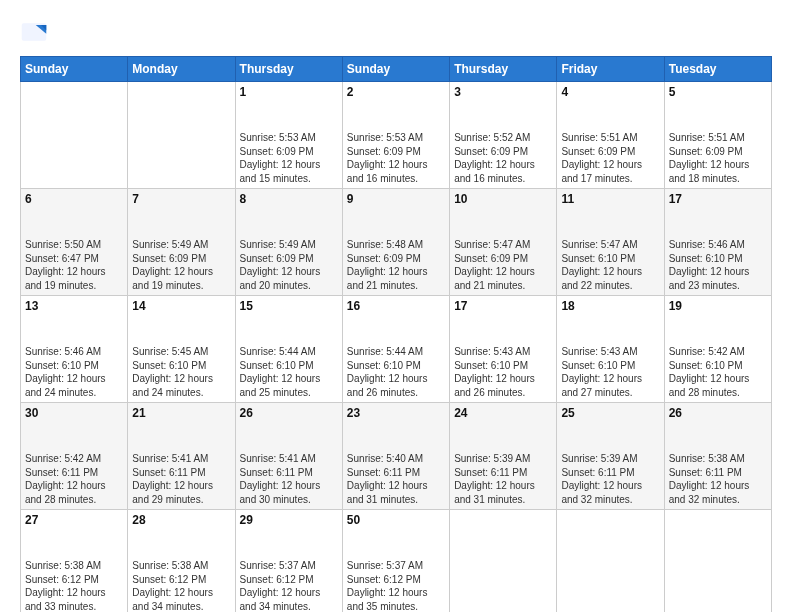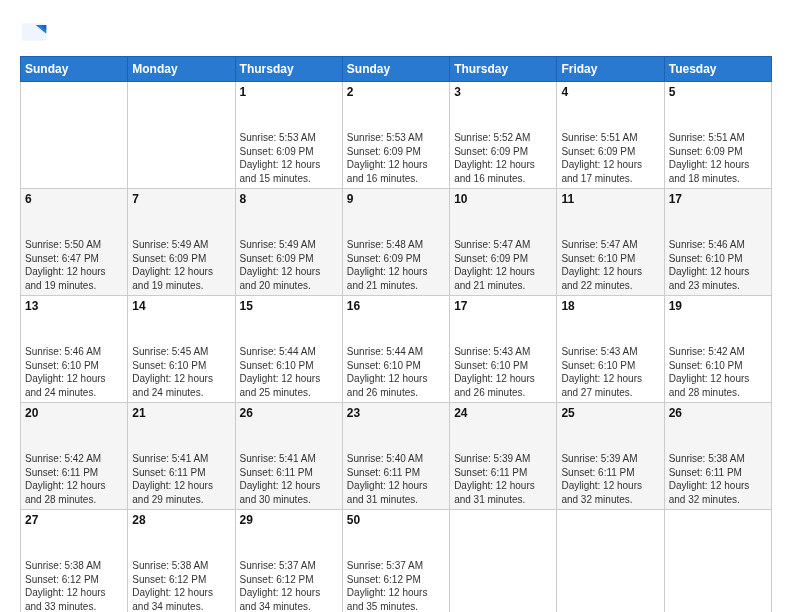--- a/index.html
+++ b/index.html
@@ -252,21 +252,21 @@
           </td>
           <td>
             <span class="day-num">19</span>
             <div class="day-info">Sunrise: 5:42 AM
 Sunset: 6:10 PM
 Daylight: 12 hours and 28 minutes.</div>
           </td>
         </tr>
         <tr class="row-shaded">
           <td>
-            <span class="day-num">20</span>
+            <span class="day-num">30</span>
             <div class="day-info">Sunrise: 5:42 AM
 Sunset: 6:11 PM
 Daylight: 12 hours and 28 minutes.</div>
           </td>
           <td>
             <span class="day-num">21</span>
             <div class="day-info">Sunrise: 5:41 AM
 Sunset: 6:11 PM
 Daylight: 12 hours and 29 minutes.</div>
           </td>

